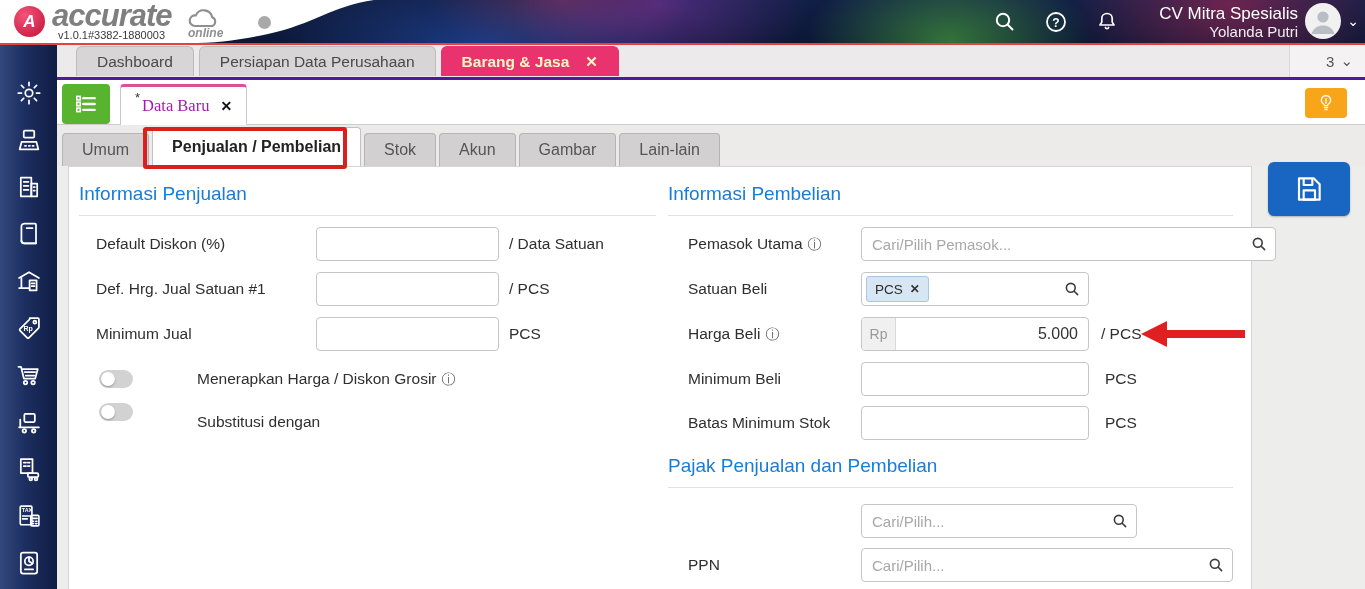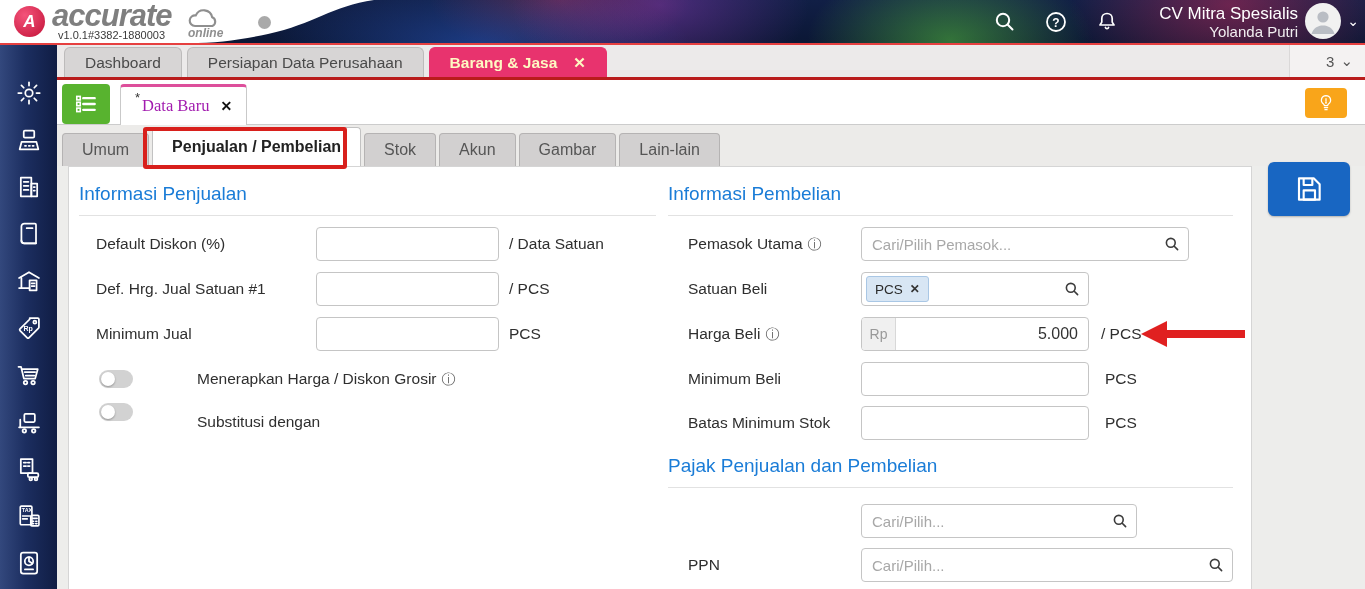--- a/index.html
+++ b/index.html
@@ -29,21 +29,21 @@
   .top-icon { position:absolute; top:10px; width:24px; height:24px; cursor:pointer; }
   .company-block { position:absolute; right:67px; top:3px; text-align:right; color:#fff; }
   .company-name { font-size:17px; line-height:21px; }
   .company-user { font-size:15px; line-height:16px; opacity:.92; }
   .avatar { position:absolute; right:24px; top:3px; width:36px; height:36px; cursor:pointer; }
   .hdr-chevron { position:absolute; right:6px; top:15px; color:#fff; font-size:14px; line-height:12px; cursor:pointer; }
   .redline { position:absolute; left:0; top:43px; width:1365px; height:2px; background:#e64040; }
 
   
   .maintabs { position:absolute; left:57px; top:45px; width:1308px; height:35px; background:#eceaea;
-    border-bottom:3px solid #b91c1c; display:flex; align-items:flex-end; padding-left:7px; }
+    border-bottom:3px solid #4c1d95; display:flex; align-items:center; padding-left:19px; }
   .mtab { height:30px; display:flex; align-items:center; padding:0 20px; margin-right:5px; font-size:15.5px;
     color:#4a4a4a; background:#d7d5d5; border:1px solid #bdbbbb; border-bottom:none; border-radius:6px 6px 0 0; cursor:pointer; white-space:nowrap; }
   .mtab.active { background:#e8336e; border-color:#e8336e; color:#fef9c3; font-weight:bold; }
   .mtab .tab-close { margin-left:16px; font-weight:bold; font-size:15px; cursor:pointer; }
   .tab-overflow { position:absolute; right:0; top:45px; width:76px; height:32px; background:#f4f2f2; border-left:1px solid #dad8d8;
     display:flex; align-items:center; justify-content:flex-end; padding-right:12px; gap:6px; color:#555; font-size:15px; cursor:pointer; }
 
   
   .sidebar { position:absolute; left:0; top:45px; width:57px; height:544px;
     background:linear-gradient(to right,#33487d 0%, #1c2e60 45%, #101d44 100%);
@@ -307,21 +307,21 @@
     <div class="tgl-lbl" style="left:80px; top:200px"><span>Menerapkan Harga / Diskon Grosir</span><span class="info">ⓘ</span></div>
 
     <div class="toggle" style="left:30px; top:236px">
         <span class="knob"></span>
       </div>
     <div class="tgl-lbl" style="left:80px; top:243px">Substitusi dengan</div>
 
     <div class="sec-h" style="left:599px; top:16px; width:565px">Informasi Pembelian</div>
 
     <div class="lbl" style="left:619px; top:60px"><span>Pemasok Utama</span><span class="info">ⓘ</span></div>
-    <div class="inp-wrap" style="left:792px; top:60px; width:328px">
+    <div class="inp-wrap" style="left:792px; top:60px; width:415px">
       <input class="inp" placeholder="Cari/Pilih Pemasok..." style="">
       <svg class="srch" width="16" height="16" viewBox="0 0 20 20">
           <circle cx="8.5" cy="8.5" r="5.5" fill="none" stroke="#3c3c3c" stroke-width="2"></circle>
           <line x1="12.8" y1="12.8" x2="17" y2="17" stroke="#3c3c3c" stroke-width="2" stroke-linecap="round"></line>
         </svg>
     </div>
 
     <div class="lbl" style="left:619px; top:105px">Satuan Beli</div>
     <div class="inp-wrap" style="left:792px; top:105px; width:228px">
       <input class="inp" style="">

